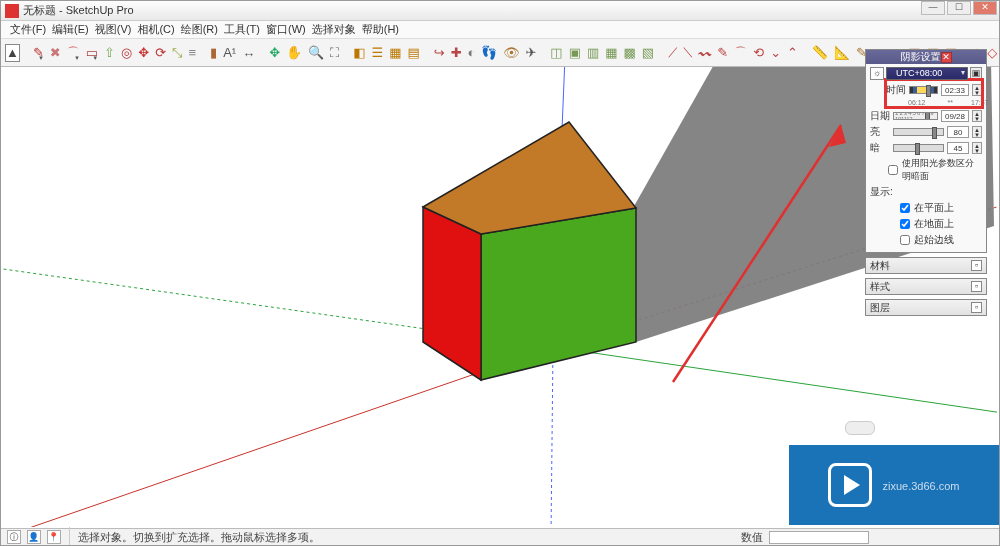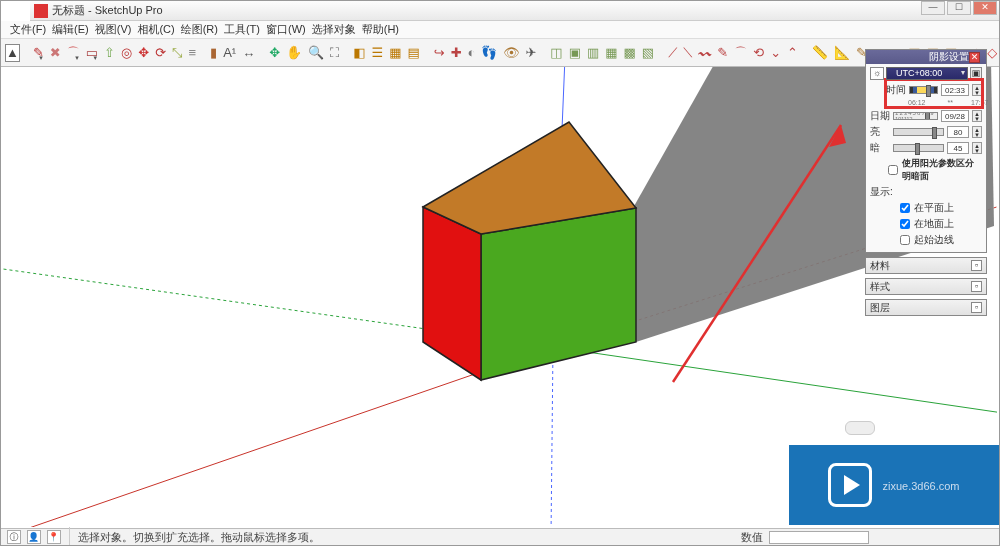--- a/index.html
+++ b/index.html
@@ -9,21 +9,21 @@
     font-size: 11px;
     background: #fff;
     overflow: hidden;
     position: relative;
     border: 1px solid #999;
   }
   
   .titlebar {
     height: 20px; display: flex; align-items: center;
     background: linear-gradient(#fdfdfd,#e9e9e9);
-    border-bottom: 1px solid #ccc; padding: 0 4px; margin-left: 29px;
+    border-bottom: 1px solid #ccc; padding: 0 4px;
   }
   .app-icon { width: 14px; height: 14px; background: #d33; margin-right: 4px; }
   .title-text { font-size: 11px; color: #333; }
   .win-controls { position: absolute; right: 2px; top: 0; display: flex; gap: 2px; }
   .win-btn { width: 24px; height: 14px; background: #eee; border: 1px solid #bbb; font-size: 9px; text-align: center; line-height: 11px; color: #555;}
   .win-btn.close { background: #e07a6a; color: #fff; }
   
   .menubar { height: 18px; display: flex; align-items: center; padding: 0 6px; background: #fafafa; border-bottom: 1px solid #ddd; font-size: 11px; color: #333;}
   .menubar span { padding: 1px 3px; }
   
@@ -47,22 +47,22 @@
   
   .panel-right {
     position: absolute; right: 12px; top: 48px; width: 122px;
     display: flex; flex-direction: column; gap: 0;
     font-size: 10px; color: #333;
   }
   .panel {
     border: 1px solid #888; background: #f5f5f5;
   }
   .panel-header {
-    height: 14px; display: flex; align-items: center; justify-content: flex-end;
-    padding: 0 6px;
+    height: 14px; display: flex; align-items: center; justify-content: center;
+    padding: 0 17px;
     background: linear-gradient(#6a6a9a,#5a5a8a);
     color: #fff; font-size: 10px;
   }
   .panel-header .phx { width: 11px; height: 11px; background: #d44; border: 1px solid #933; display: flex; align-items: center; justify-content: center; line-height: 9px; font-size: 9px; }
   .panel-body { padding: 3px 4px; background: #f9f9f9; }
   .shadow-row { display: flex; align-items: center; gap: 3px; margin: 2px 0; }
   .shadow-row .lbl { width: 20px; font-size: 10px; }
   .slider-strip {
     flex: 1; height: 8px; border: 1px solid #888; position: relative;
   }
@@ -290,21 +290,21 @@
         </div>
         <div class="valbox valbox-sm">45</div>
         <div class="spin">
             <div>▴</div>
             <div>▾</div>
           </div>
       </div>
 
       <div class="chk-row" style="margin-left:18px;">
         <input type="checkbox" style="">
-        <span style="font-size:9px;font-weight:bold;">使用阳光参数区分明暗面</span>
+        <span style="font-size:9px;">使用阳光参数区分明暗面</span>
       </div>
 
       <div style="font-size:10px;margin:2px 0;">显示:</div>
       <div class="chk-row">
           <input type="checkbox" checked="" style="">
           <span>在平面上</span>
         </div>
       <div class="chk-row">
           <input type="checkbox" checked="" style="">
           <span>在地面上</span>

